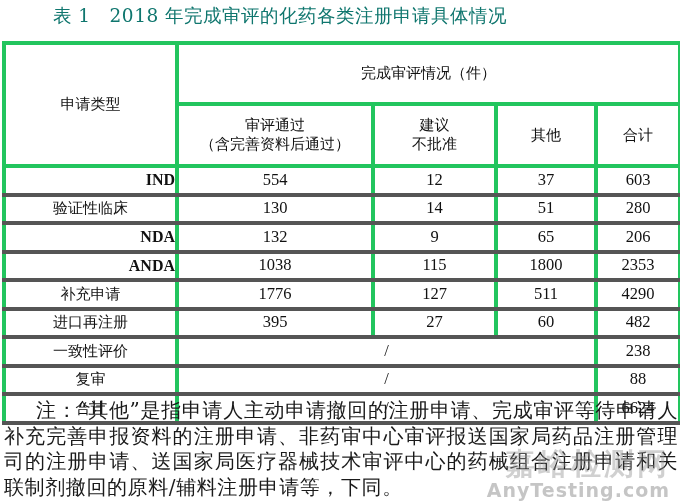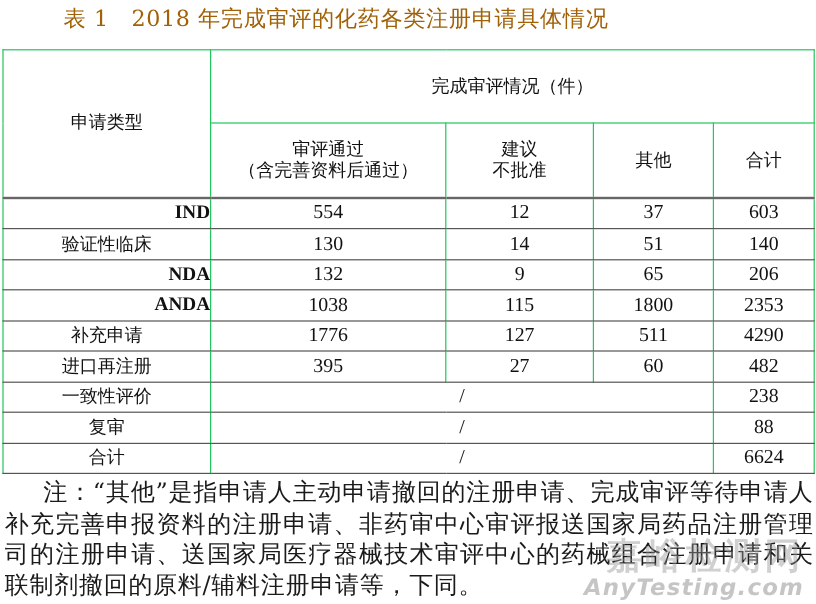--- a/index.html
+++ b/index.html
@@ -1,39 +1,39 @@
 <!DOCTYPE html>
 <html><head>
 <meta charset="utf-8">
 <style>
   html, body { margin: 0; padding: 0; background: #ffffff; }
   body { width: 680px; height: 503px; position: relative; overflow: hidden;
          font-family: "DejaVu Serif", "Liberation Serif", serif; color: #111; }
   .title { position: absolute; top: 3px; left: 0; width: 560px; text-align: center;
-           font-size: 18.5px; letter-spacing: 0.5px; color: #a16207; }
+           font-size: 18.5px; letter-spacing: 0.5px; color: #0f766e; }
   table.main { position: absolute; top: 41px; left: 2px; width: 676px;
                border-collapse: collapse; table-layout: fixed; font-size: 15.5px; }
-  table.main td, table.main th { border: 1px solid #22c55e; text-align: center; vertical-align: middle;
+  table.main td, table.main th { border: 4px solid #22c55e; text-align: center; vertical-align: middle;
                padding: 0; font-weight: normal; line-height: 1.25; }
   table.main th { font-size: 15px; }
   .hdr-top { height: 61px; }
   .hdr-bot { height: 62px; }
   tr.data td { height: 24.5px; }
   tr.data td.type { font-size: 15px; }
   tr.data td.type.latin { font-family: "Liberation Serif", serif; font-weight: bold; font-size: 16px; text-align: right; }
   tr.data td.num { font-family: "Liberation Serif", serif; font-size: 16.5px; margin-top: 16px; }
   tr.first td { border-top: 2px solid #666; }
   tr.data td { border-bottom-color: #555; }
   .note { position: absolute; top: 398px; left: 4px; width: 674px; font-size: 20px;
           line-height: 25.5px; color: #1a1a1a; text-indent: 32px; text-align: justify;
           letter-spacing: 0.6px; }
   .watermark { position: absolute; right: 10px; top: 448px; text-align: right; pointer-events: none; }
   .wm-cn { font-size: 30px; color: rgba(150,150,150,0.45); letter-spacing: 3px; font-weight: bold;
            font-family: "DejaVu Sans", sans-serif; line-height: 32px; }
-  .wm-en { font-size: 19px; color: rgba(150,150,150,0.55); font-style: italic; font-weight: bold;
+  .wm-en { font-size: 19px; color: rgba(150,150,150,0.55); font-weight: bold;
            font-family: "DejaVu Sans", sans-serif; letter-spacing: 1px; line-height: 20px; }
 </style>
 </head>
 <body>
 
 <div class="title">表 1　2018 年完成审评的化药各类注册申请具体情况</div>
 
 <table class="main">
   <colgroup>
     <col style="width:173px">
@@ -65,21 +65,21 @@
     <td class="num">554</td>
     <td class="num">12</td>
     <td class="num">37</td>
     <td class="num">603</td>
   </tr>
   <tr class="data">
     <td class="type">验证性临床</td>
     <td class="num">130</td>
     <td class="num">14</td>
     <td class="num">51</td>
-    <td class="num">140</td>
+    <td class="num">280</td>
   </tr>
   <tr class="data">
     <td class="type latin">NDA</td>
     <td class="num">132</td>
     <td class="num">9</td>
     <td class="num">65</td>
     <td class="num">206</td>
   </tr>
   <tr class="data">
     <td class="type latin">ANDA</td>

